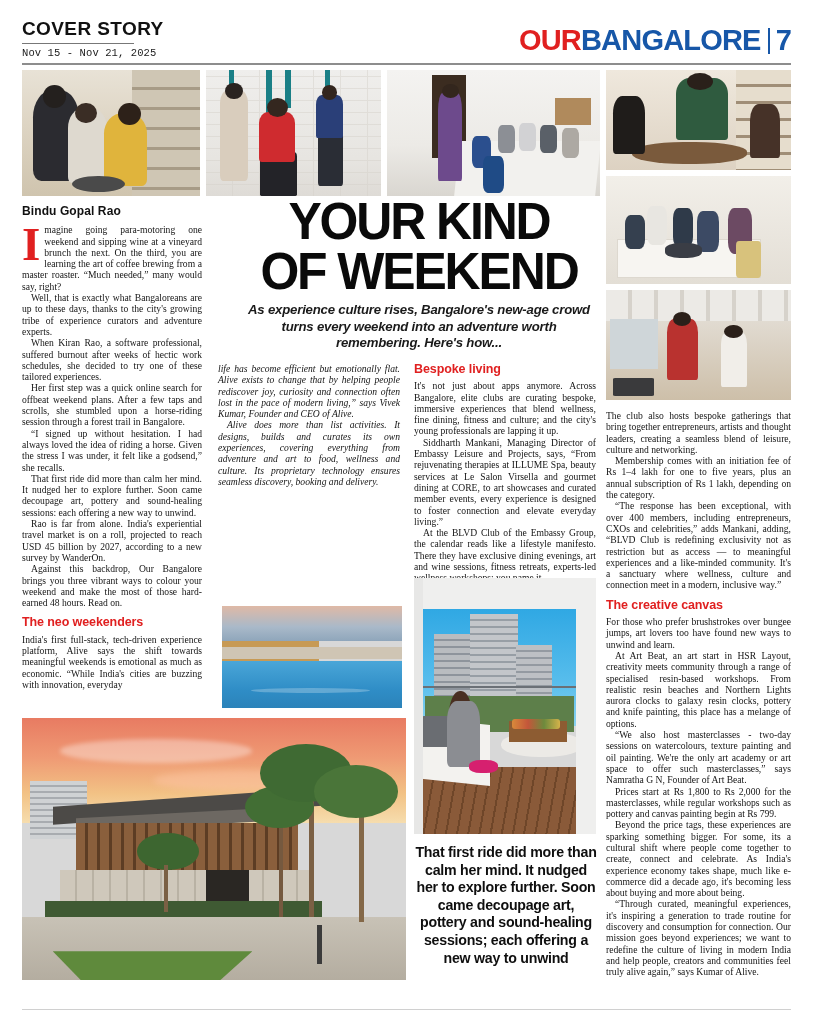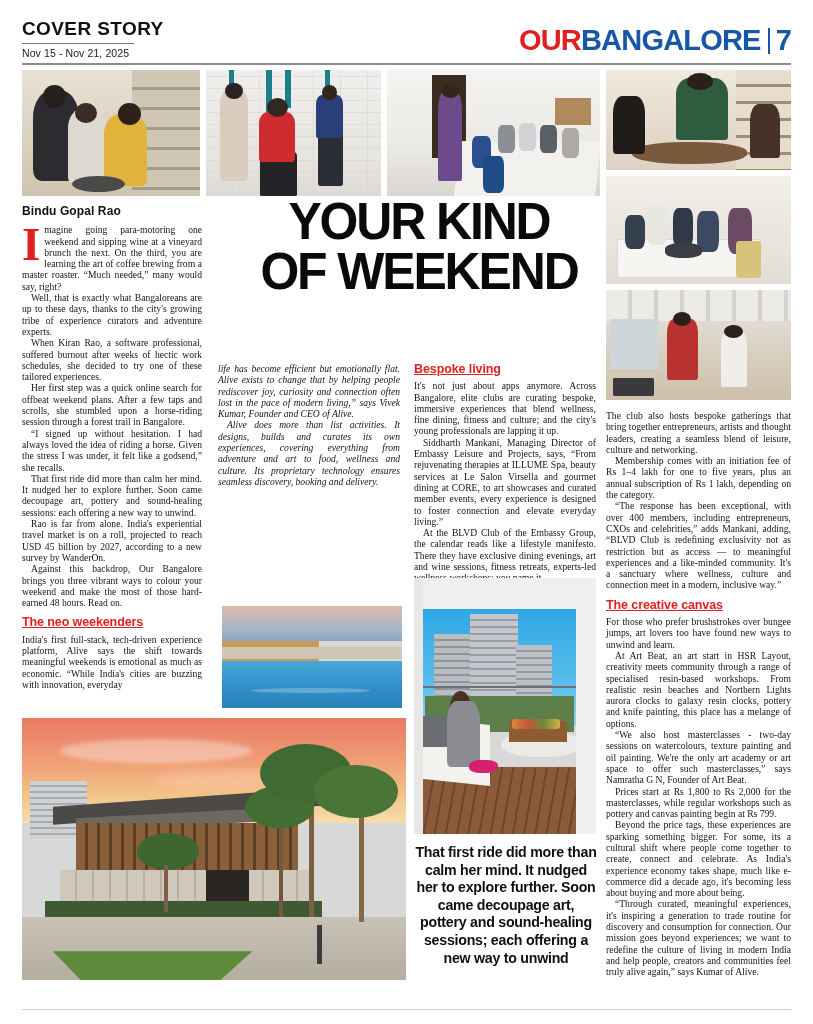--- a/index.html
+++ b/index.html
@@ -27,21 +27,21 @@
     font-weight: bold;
     font-size: 19px;
     letter-spacing: 0.4px;
     color: #111;
   }
   .cs-rule {
     width: 112px; height: 1px; background: #777;
     margin: 3px 0 3px 0;
   }
   .cs-date {
-    font-family: Liberation Sans, sans-serif;
+    font-family: Liberation Mono, monospace;
     font-size: 10.5px;
     color: #1a1a1a;
     letter-spacing: 0.1px;
   }
   .brand {
     position: absolute;
     right: 0; top: 6px;
     font-family: "Liberation Sans", sans-serif;
     font-weight: bold;
     font-size: 29px;
@@ -266,21 +266,21 @@
   .col p { text-indent: 9px; margin: 0; }
   .col p.noindent { text-indent: 0; }
   .byline {
     font-family: "Liberation Sans", sans-serif;
     font-weight: bold; font-size: 12px; color: #111;
     letter-spacing: 0.1px;
   }
   .subhead {
     font-family: "Liberation Sans", sans-serif;
     font-weight: bold; font-size: 12.5px; color: #e02020;
-    margin: 9px 0 5px 0; letter-spacing: -0.1px; text-decoration: underline;
+    margin: 9px 0 5px 0; letter-spacing: -0.1px;
   }
   .dropcap::first-letter {
     float: left;
     font-family: "Liberation Serif", serif;
     font-weight: bold;
     font-size: 47px;
     line-height: 36px;
     color: #e02020;
     padding: 2px 4px 0 0;
   }
@@ -415,20 +415,21 @@
       <div class="manh"></div>
     <div class="girl"></div>
       <div class="girlh"></div>
       <div class="eq"></div>
   </div>
 
   <div class="headline">
     <div>YOUR KIND</div>
     <div>OF WEEKEND</div>
   </div>
+  <div class="deck">As experience culture rises, Bangalore's new-age crowd turns every weekend into an adventure worth remembering. Here's how...</div>
 
   <div class="col" id="col1" style="left:22px; top:206px; width:180px;">
     <div class="byline">Bindu Gopal Rao</div>
     <p class="dropcap noindent" style="margin-top:7px;">Imagine going para-motoring one weekend and sipping wine at a vineyard brunch the next. On the third, you are learning the art of coffee brewing from a master roaster. “Much needed,” many would say, right?</p>
     <p>Well, that is exactly what Bangaloreans are up to these days, thanks to the city's growing tribe of experience curators and adventure experts.</p>
     <p>When Kiran Rao, a software professional, suffered burnout after weeks of hectic work schedules, she decided to try one of these tailored experiences.</p>
     <p>Her first step was a quick online search for offbeat weekend plans. After a few taps and scrolls, she stumbled upon a horse-riding session through a forest trail in Bangalore.</p>
     <p>“I signed up without hesitation. I had always loved the idea of riding a horse. Given the stress I was under, it felt like a godsend,” she recalls.</p>
     <p>That first ride did more than calm her mind. It nudged her to explore further. Soon came decoupage art, pottery and sound-healing sessions: each offering a new way to unwind.</p>
     <p>Rao is far from alone. India's experiential travel market is on a roll, projected to reach USD 45 billion by 2027, according to a new survey by WanderOn.</p>

